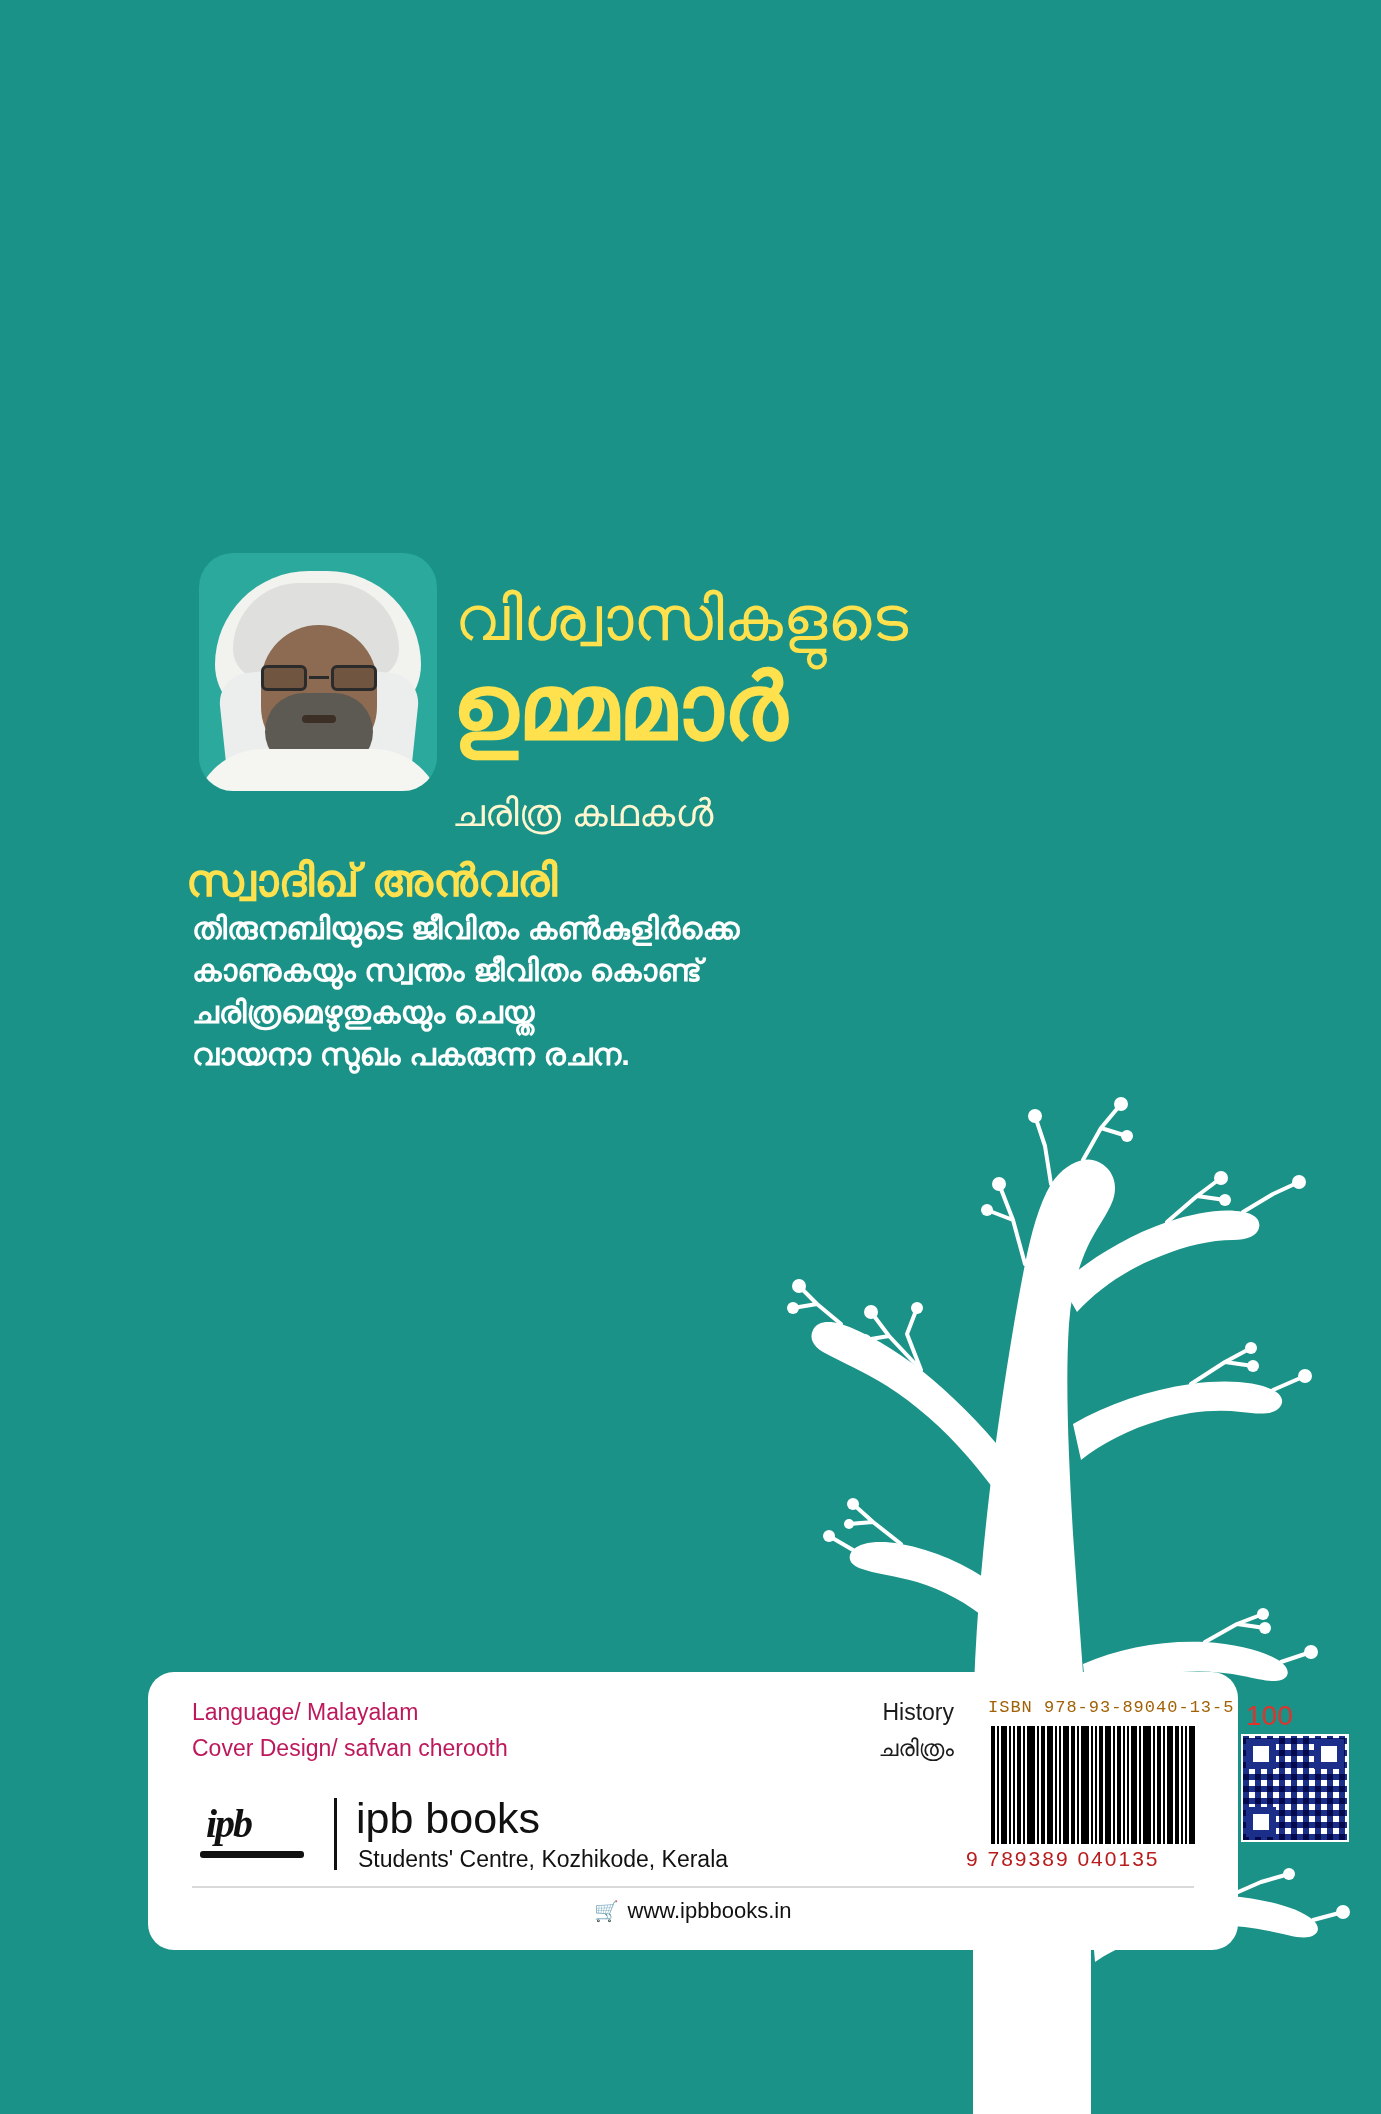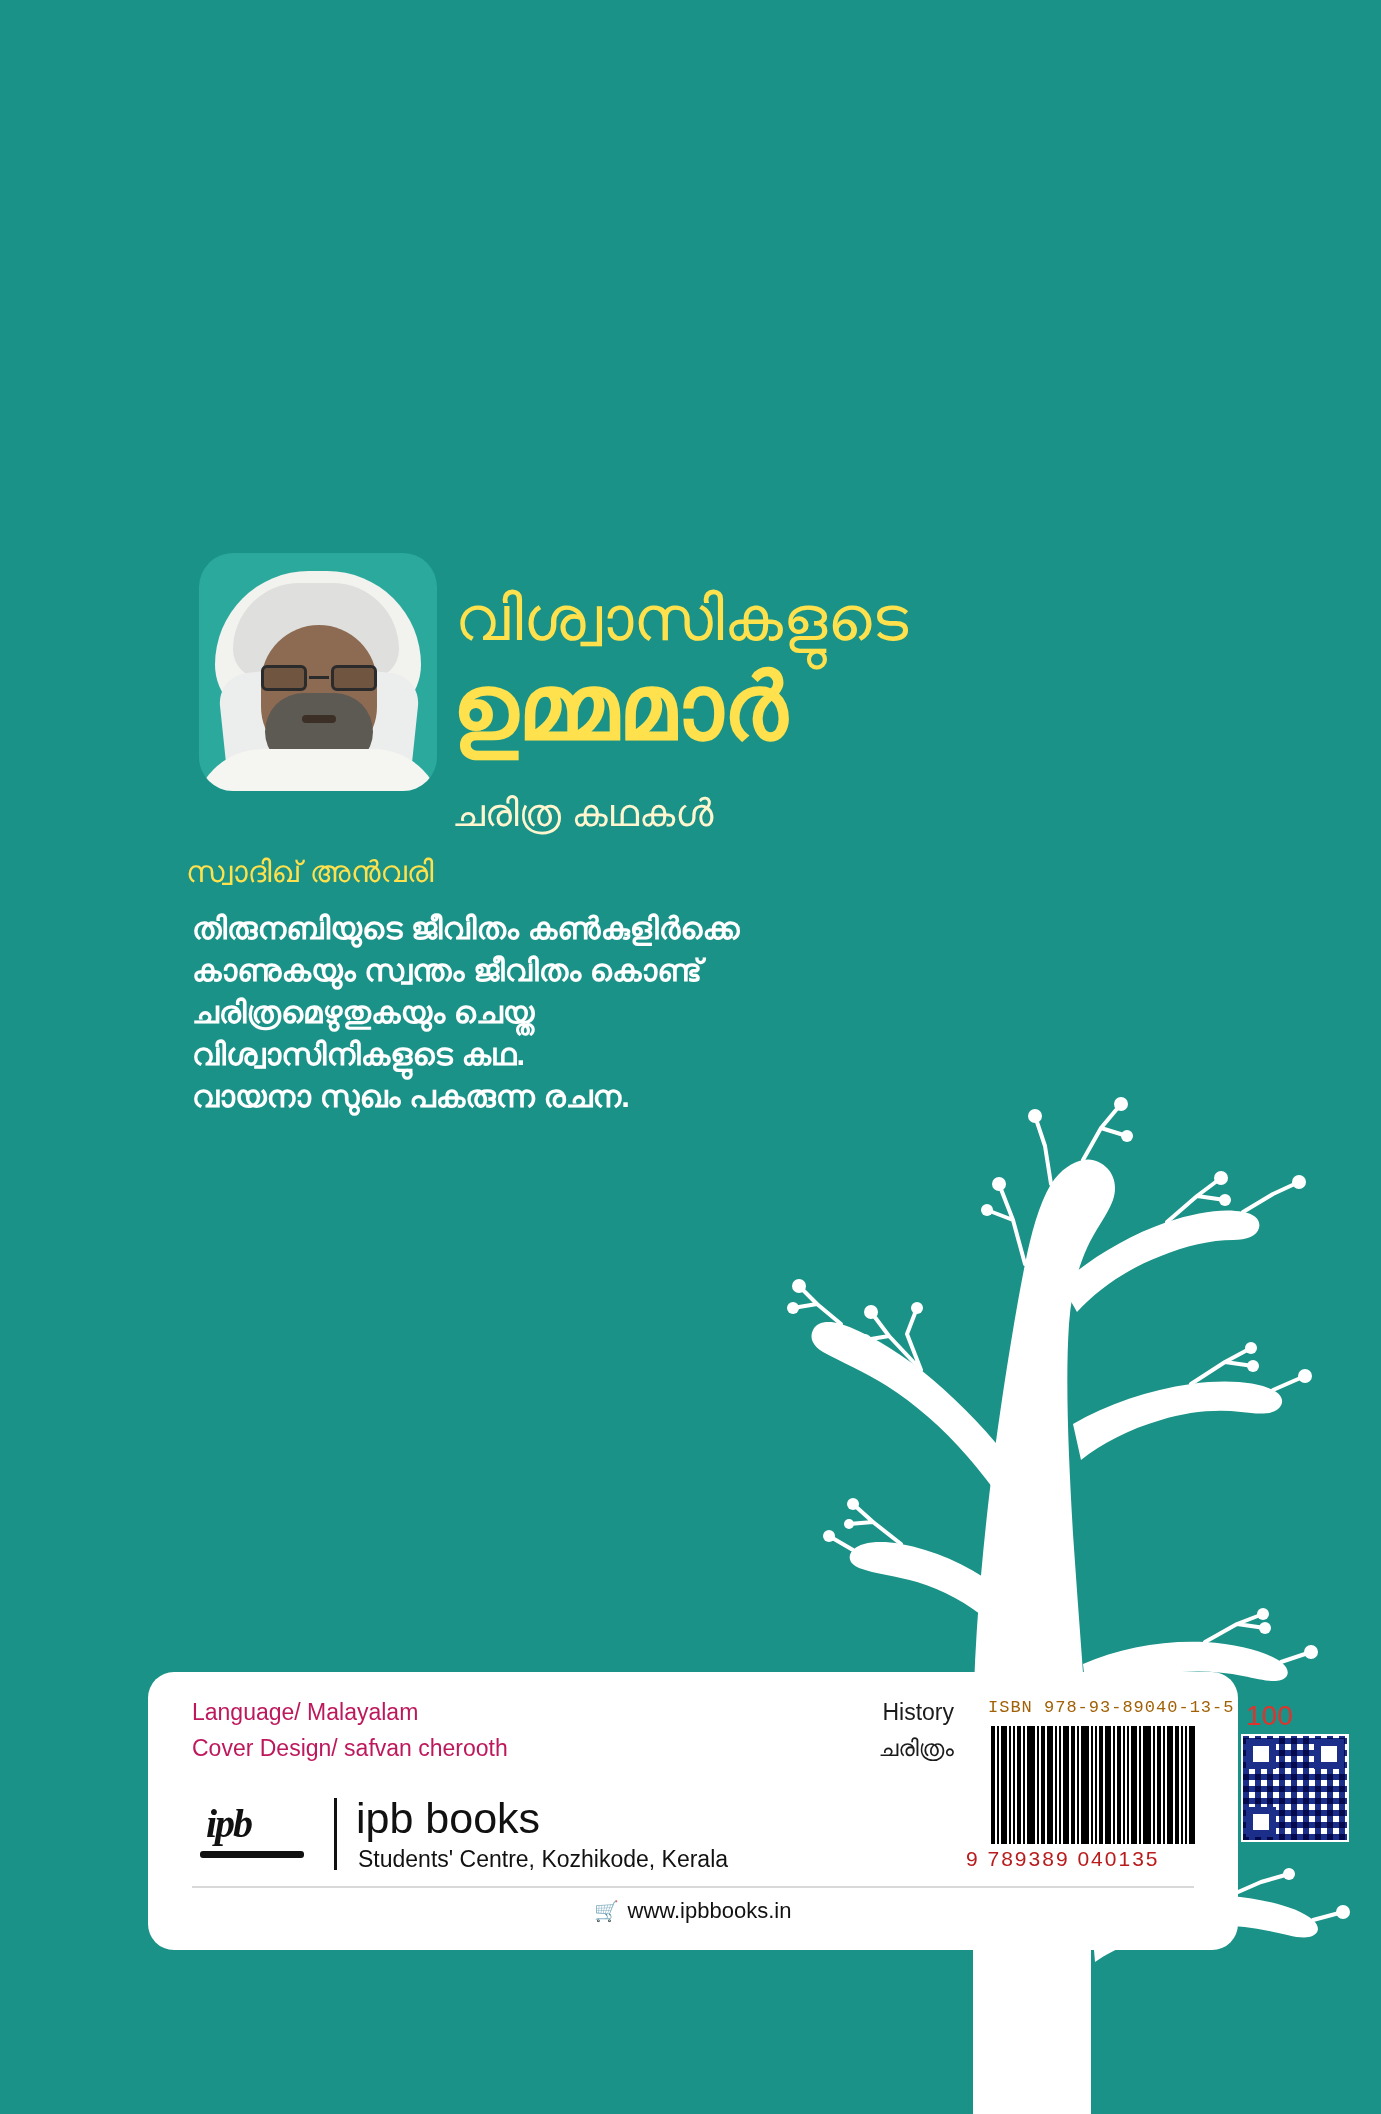--- a/index.html
+++ b/index.html
@@ -169,22 +169,22 @@
     left: 452px;
     top: 792px;
     font-size: 38px;
     color: #fff6d0;
     white-space: nowrap;
   }
   .author-name {
     position: absolute;
     left: 186px;
     top: 855px;
-    font-size: 30px;
-    font-weight: normal;
+    font-size: 45px;
+    font-weight: bold;
     color: #ffe14d;
     white-space: nowrap;
   }
   .blurb {
     position: absolute;
     left: 192px;
     top: 908px;
     width: 630px;
     font-size: 31px;
     line-height: 42px;
@@ -485,21 +485,20 @@
 
     <div class="title-1">വിശ്വാസികളുടെ</div>
     <div class="title-2">ഉമ്മമാർ</div>
     <div class="title-3">ചരിത്ര കഥകൾ</div>
     <div class="author-name">സ്വാദിഖ് അൻവരി</div>
 
     <div class="blurb">
       <div>തിരുനബിയുടെ ജീവിതം കൺകുളിർക്കെ</div>
       <div>കാണുകയും സ്വന്തം ജീവിതം കൊണ്ട്</div>
       <div>ചരിത്രമെഴുതുകയും ചെയ്ത</div>
-      <div>വിശ്വാസിനികളുടെ കഥ.</div>
       <div>വായനാ സുഖം പകരുന്ന രചന.</div>
     </div>
 
     <div class="bottom-panel">
 
       <div class="info-left">
         <div>Language/ Malayalam</div>
         <div>Cover Design/ safvan cherooth</div>
       </div>
 

